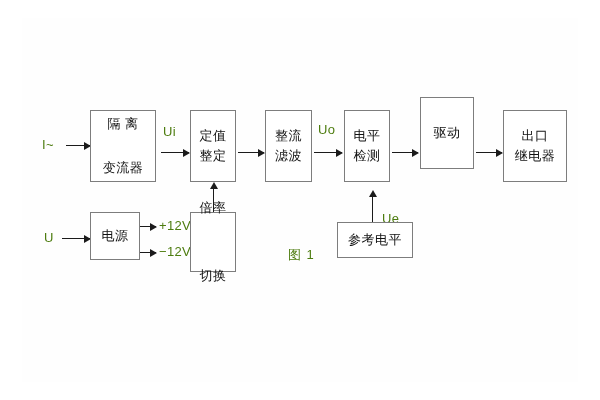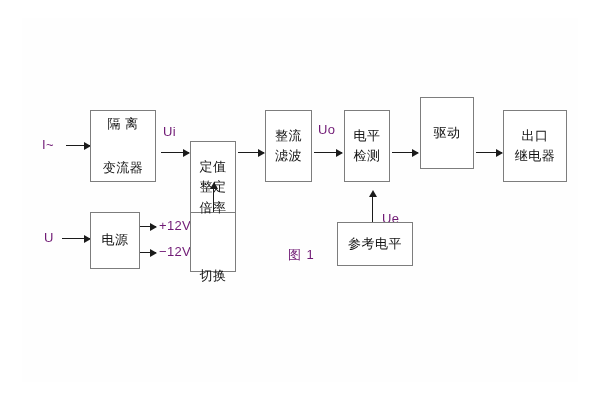--- a/index.html
+++ b/index.html
@@ -42,21 +42,21 @@
     color: #111111;
     letter-spacing: 0.5px;
   }
   .block .ln {
     display: block;
     white-space: nowrap;
   }
   .label {
     position: absolute;
     font-size: 13px;
-    color: #701a75;
+    color: #4d7c0f;
     white-space: nowrap;
   }
   .label.sig {
     font-size: 13px;
     letter-spacing: 0.3px;
   }
   .label.caption {
     font-size: 13px;
     letter-spacing: 1px;
   }
@@ -106,21 +106,21 @@
   <div class="arrow-h" style="left:66px; top:145px; width:24px;"></div>
 
   <div class="block" style="left:90px; top:110px; width:66px; height:72px;gap:24px;">
     <span class="ln">隔  离</span>
     <span class="ln">变流器</span>
   </div>
 
   <div class="label sig" style="left:163px; top:124px;">Ui</div>
   <div class="arrow-h" style="left:161px; top:152px; width:28px;"></div>
 
-  <div class="block" style="left:190px; top:110px; width:46px; height:72px;margin-top:31px;">
+  <div class="block" style="left:190px; top:110px; width:46px; height:72px;">
     <span class="ln">定值</span>
     <span class="ln">整定</span>
   </div>
 
   <div class="arrow-h" style="left:238px; top:152px; width:26px;"></div>
 
   <div class="block" style="left:265px; top:110px; width:47px; height:72px;">
     <span class="ln">整流</span>
     <span class="ln">滤波</span>
   </div>
@@ -142,21 +142,21 @@
   <div class="arrow-h" style="left:476px; top:152px; width:26px;"></div>
 
   <div class="block" style="left:503px; top:110px; width:64px; height:72px;">
     <span class="ln">出口</span>
     <span class="ln">继电器</span>
   </div>
 
   <div class="label sig" style="left:44px; top:230px;">U</div>
   <div class="arrow-h" style="left:62px; top:238px; width:28px;"></div>
 
-  <div class="block" style="left:90px; top:212px; width:50px; height:57px;">
+  <div class="block" style="left:90px; top:212px; width:50px; height:48px;">
     <span class="ln">电源</span>
   </div>
 
   <div class="arrow-h" style="left:140px; top:226px; width:16px;"></div>
   <div class="label sig" style="left:159px; top:218px;">+12V</div>
 
   <div class="arrow-h" style="left:140px; top:252px; width:16px;"></div>
   <div class="label sig" style="left:159px; top:244px;">−12V</div>
 
   <div class="block" style="left:190px; top:212px; width:46px; height:60px;gap:48px;">
@@ -164,17 +164,17 @@
     <span class="ln">切换</span>
   </div>
 
   <div class="arrow-v" style="left:213px; top:188px; height:24px;"></div>
 
   <div class="label caption" style="left:288px; top:246px;">图 1</div>
 
   <div class="label sig" style="left:382px; top:211px;">Ue</div>
   <div class="arrow-v" style="left:372px; top:196px; height:26px;"></div>
 
-  <div class="block" style="left:337px; top:222px; width:76px; height:44px;">
+  <div class="block" style="left:337px; top:222px; width:76px; height:36px;">
     <span class="ln">参考电平</span>
   </div>
 
 </div>
 
 </body></html>

